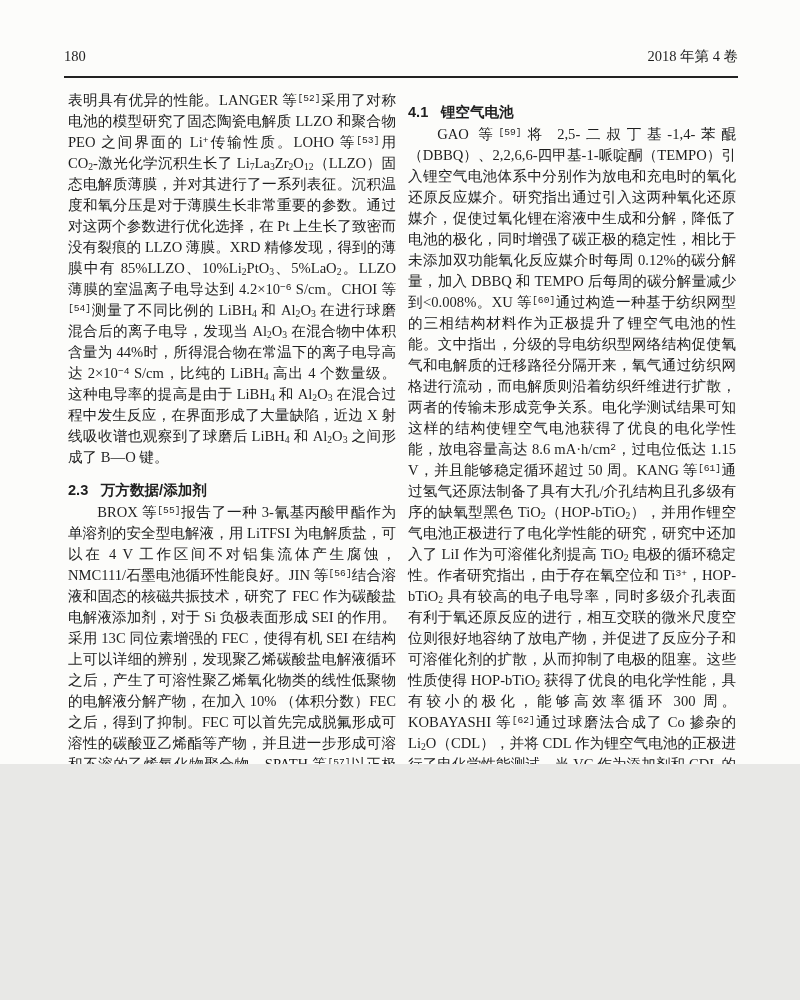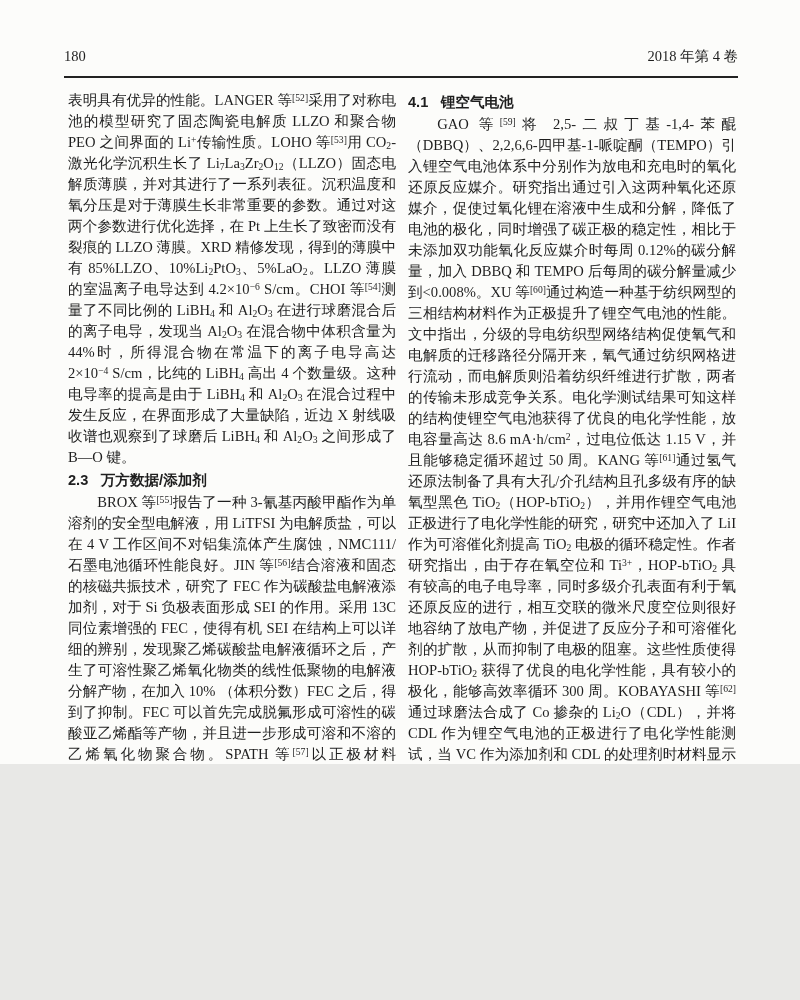--- a/index.html
+++ b/index.html
@@ -31,28 +31,28 @@
   .column{flex:1;min-width:0;}
   .column p{
     margin:0;
     font-size:14.6px;
     line-height:21px;
     text-align:justify;
     text-justify:inter-ideograph;
   }
   p.para-indent{text-indent:2em;}
   sup,sub{font-size:0.66em;line-height:0;}
-  sup{vertical-align:baseline;position:relative;top:-0.45em;}
+  sup{vertical-align:baseline;position:relative;top:-0.45em;font-family:Liberation Mono, monospace;}
   sub{vertical-align:baseline;position:relative;top:0.25em;}
   
   .sub-heading{
     font-family:"Liberation Sans","DejaVu Sans",sans-serif;
     font-weight:bold;
     font-size:14.6px;line-height:22px;
-    margin:1px 0 1px 0;
+    margin:11px 0 1px 0;
   }
   .sub-heading .h-num{margin-right:0.85em;}
   .main-heading{
     font-family:"Liberation Sans","DejaVu Sans",sans-serif;
     font-weight:bold;
     font-size:17.5px;line-height:24px;
     margin:12px 0 10px 0;
     letter-spacing:1px;
   }
   .main-heading .h-num{margin-right:1.1em;}

